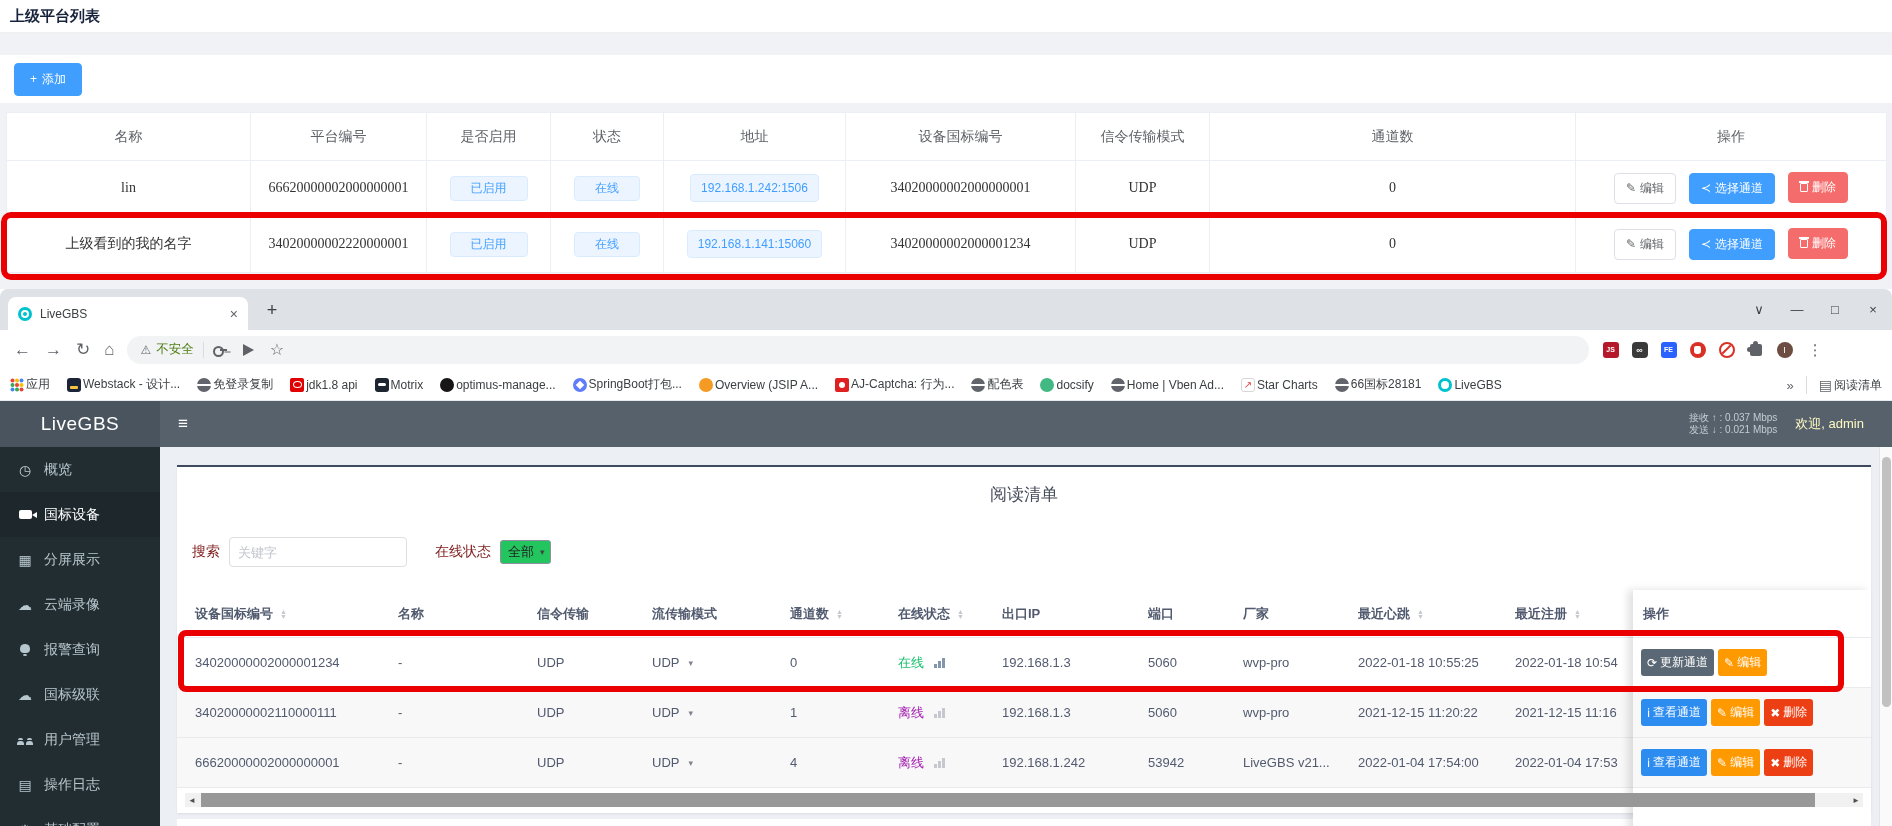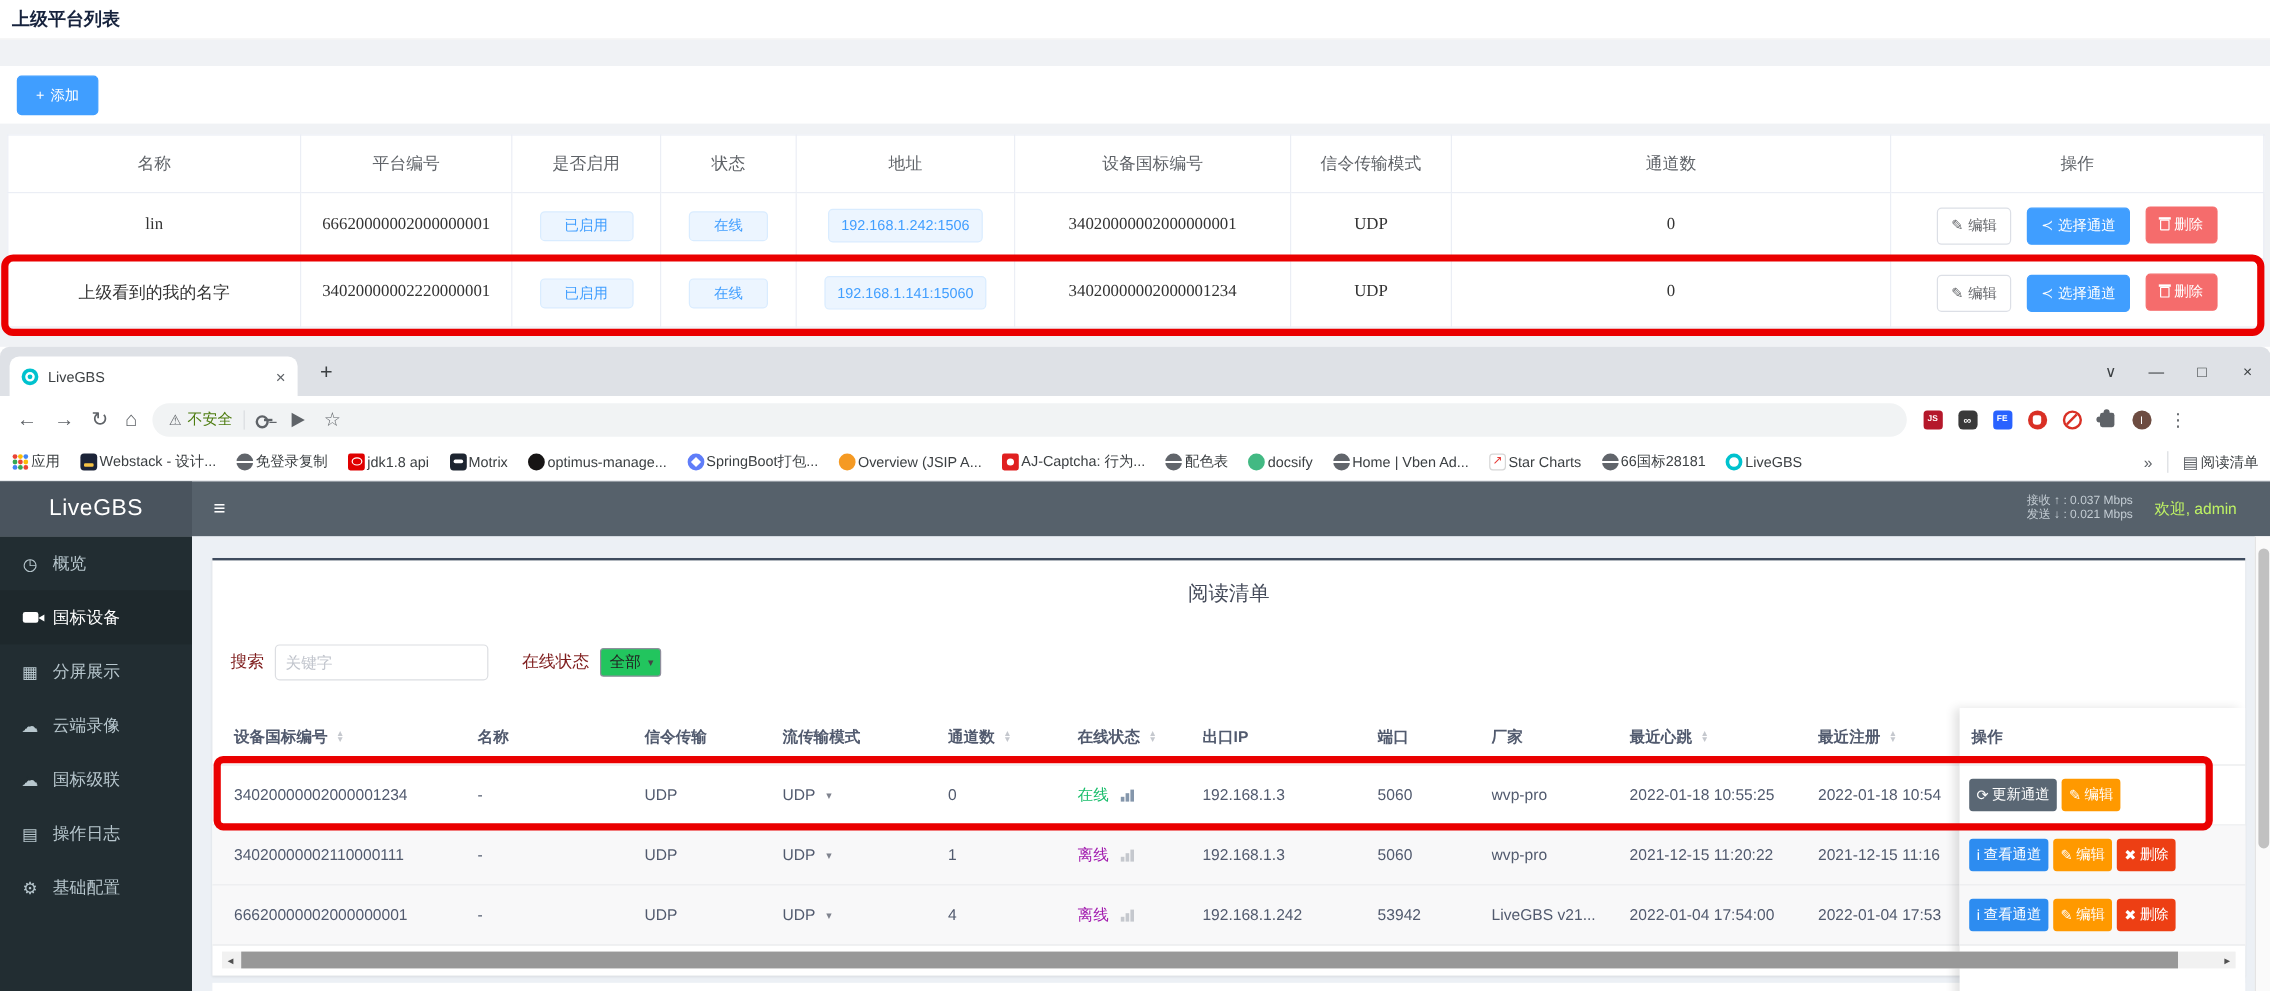--- a/index.html
+++ b/index.html
@@ -98,21 +98,21 @@
   .overflow-chevrons { font-size:13px; color:#5f6368; cursor:pointer; }
   .readlist-ico { color:#5f6368; font-size:14px; }
 
   
   .app { position:absolute; left:0; top:112px; width:1892px; height:425px; background:#ecf0f5; overflow:hidden; }
   .app-header { position:absolute; left:0; top:0; width:100%; height:46px; background:#56616b; display:flex; align-items:center; }
   .brand { width:160px; height:46px; background:#4a545e; color:#fff; font-size:19px; display:flex; align-items:center; justify-content:center; letter-spacing:.5px; flex:none; }
   .hamburger { color:#fff; font-size:17px; margin-left:18px; cursor:pointer; }
   .hdr-right { margin-left:auto; display:flex; align-items:center; }
   .stats { text-align:right; font-size:10px; color:#c3ccd3; line-height:12px; margin-right:18px; white-space:nowrap; }
-  .welcome { color:#bef264; font-size:13px; margin-right:28px; white-space:nowrap; }
+  .welcome { color:#fef9c3; font-size:13px; margin-right:28px; white-space:nowrap; }
 
   .sidebar { position:absolute; left:0; top:46px; width:160px; height:379px; background:#222d32; }
   .side-item { height:45px; display:flex; align-items:center; gap:10px; padding-left:16px; color:#b8c7ce; font-size:14px; cursor:pointer; }
   .side-item.active { background:#1e282c; color:#fff; }
   .sico { width:18px; display:flex; justify-content:center; font-size:14px; flex:none; }
   .ico-camera { width:13px; height:9px; background:#b8c7ce; border-radius:2px; position:relative; }
   .side-item.active .ico-camera { background:#fff; }
   .ico-camera::after { content:""; position:absolute; right:-5px; top:1.5px; border-left:5px solid transparent; border-right:5px solid currentColor; border-top:3px solid transparent; border-bottom:3px solid transparent; color:inherit; border-right-color:#b8c7ce; }
   .side-item.active .ico-camera::after { border-right-color:#fff; }
   .ico-bell { width:10px; height:9px; background:#b8c7ce; border-radius:50% 50% 4px 4px; position:relative; margin-top:-2px; }
@@ -415,25 +415,37 @@
           </div>
         <div class="side-item">
             <span class="sico">▦</span>
             <span>分屏展示</span>
           </div>
         <div class="side-item">
             <span class="sico">☁</span>
             <span>云端录像</span>
           </div>
         <div class="side-item">
+            <span class="sico">
+              <span class="ico-bell"></span>
+            </span>
+            <span>报警查询</span>
+          </div>
+        <div class="side-item">
             <span class="sico cloudup">
               <span>☁</span>
               <span class="up">↑</span>
             </span>
             <span>国标级联</span>
+          </div>
+        <div class="side-item">
+            <span class="sico">
+              <span class="ico-users"></span>
+            </span>
+            <span>用户管理</span>
           </div>
         <div class="side-item">
             <span class="sico">▤</span>
             <span>操作日志</span>
           </div>
         <div class="side-item">
             <span class="sico">⚙</span>
             <span>基础配置</span>
           </div>
       </div>

